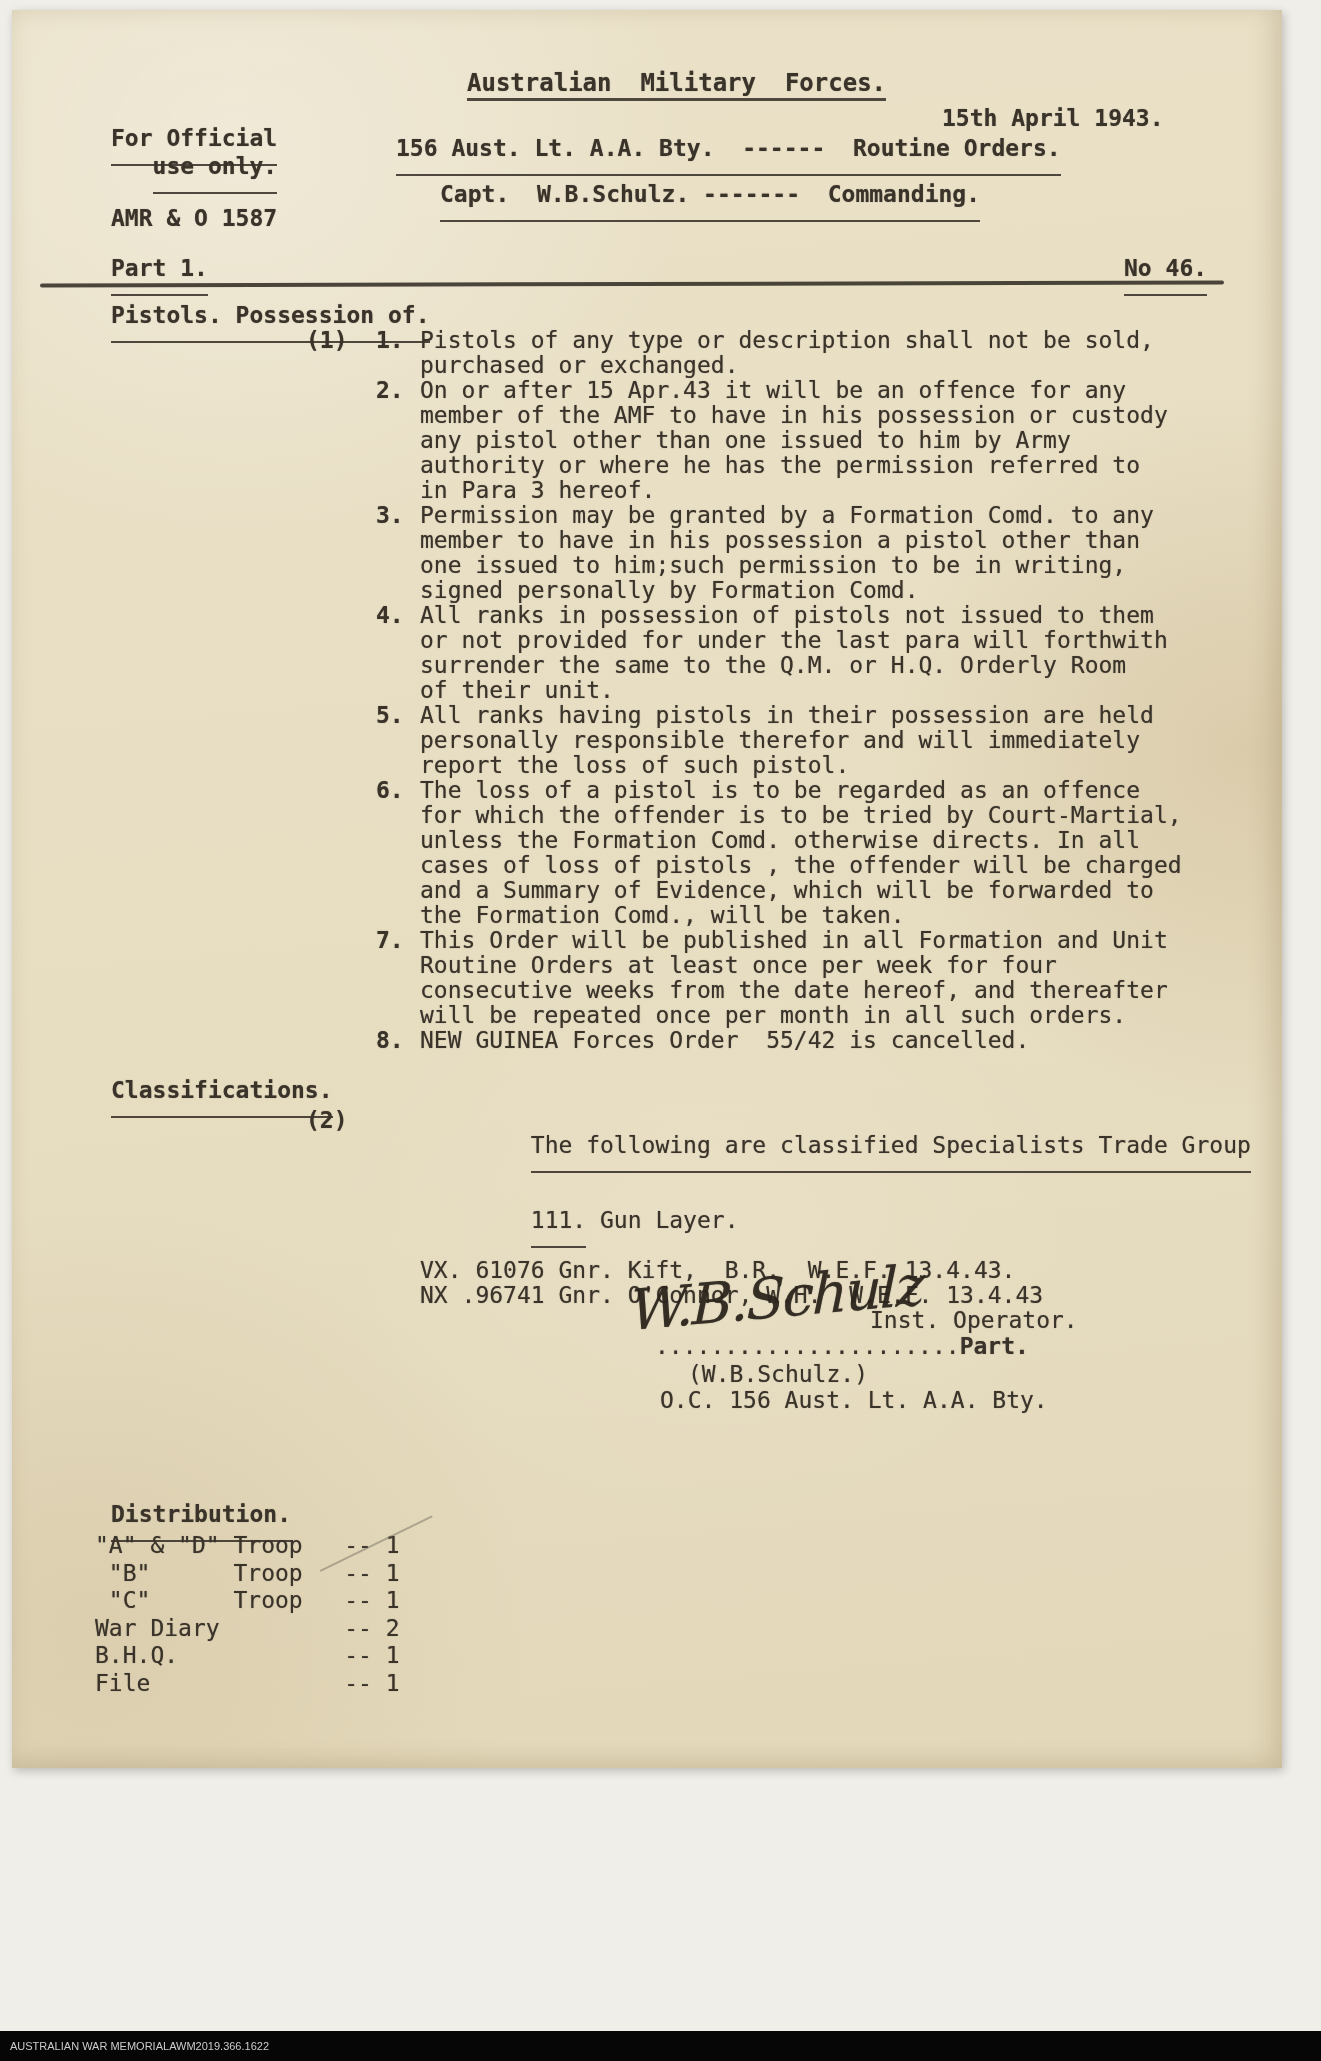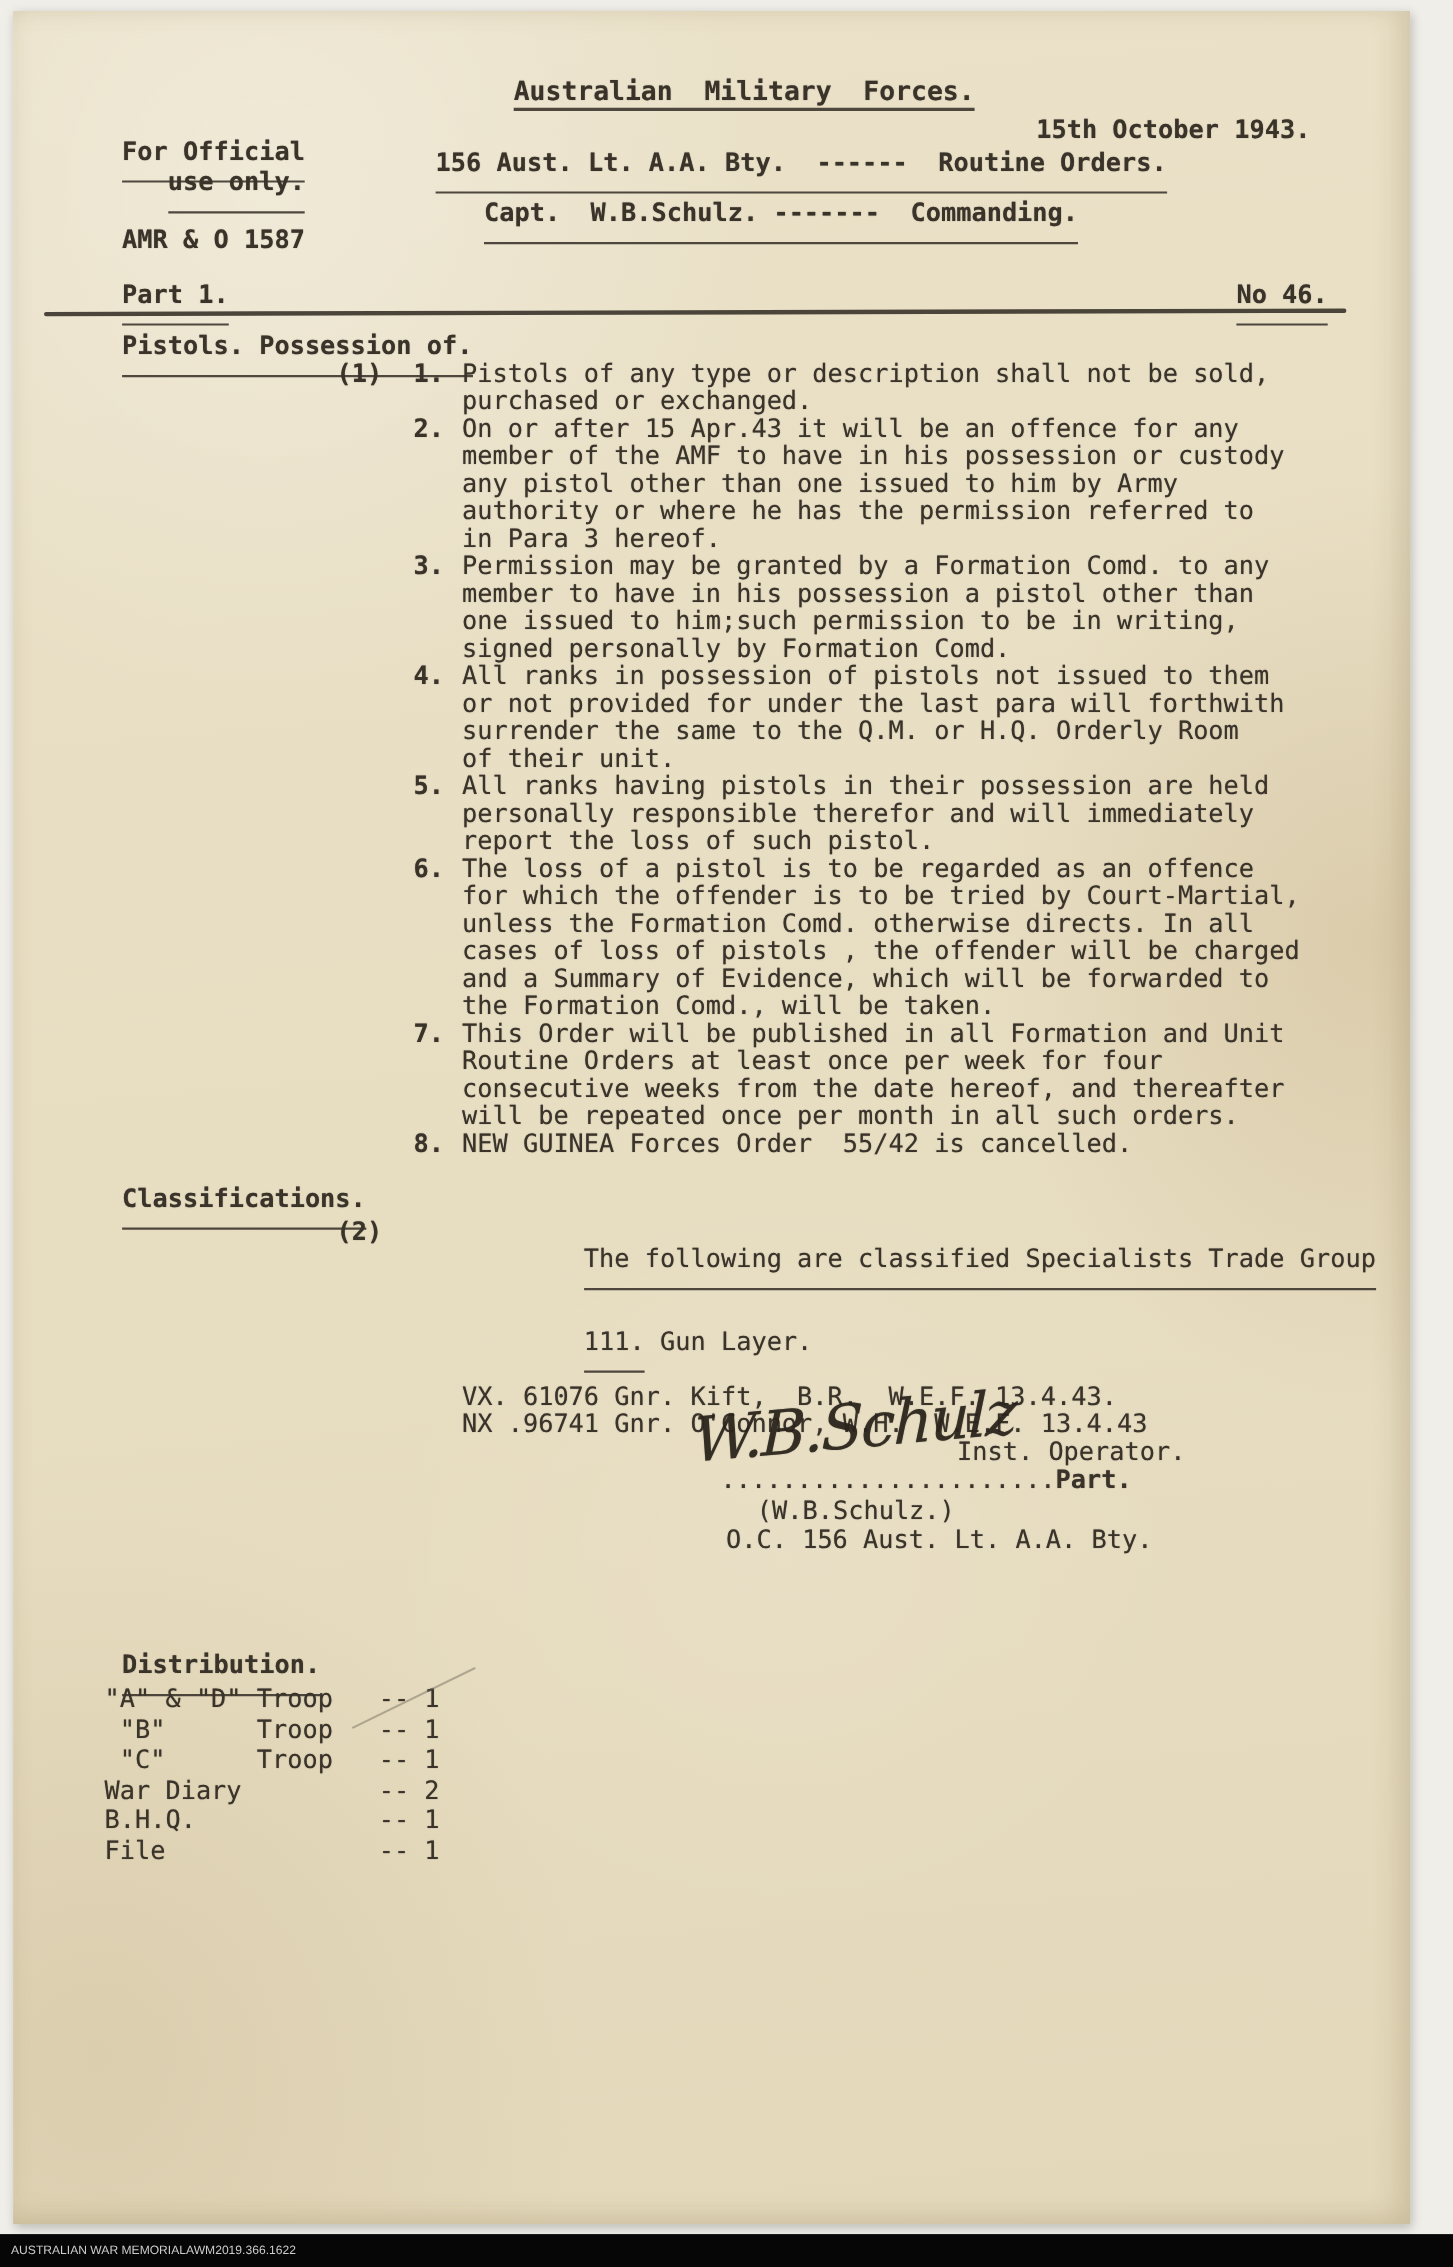--- a/index.html
+++ b/index.html
@@ -5,21 +5,21 @@
   html,body{margin:0;padding:0;}
   .page{
     position:relative;
     width:1321px;height:2061px;
     background:#f0eee9;
     font-family:"DejaVu Sans Mono", monospace;
     overflow:hidden;
   }
   .paper{
     position:absolute;left:12px;top:10px;
-    width:1270px;height:2012px;
+    width:1270px;height:1758px;
     color:#3a332a;
     background:
       radial-gradient(60% 40% at 18% 8%, rgba(255,255,255,.30), rgba(255,255,255,0) 60%),
       radial-gradient(40% 30% at 97% 42%, rgba(150,110,50,.16), rgba(150,110,50,0) 70%),
       radial-gradient(50% 35% at 6% 92%, rgba(140,105,55,.10), rgba(140,105,55,0) 70%),
       radial-gradient(45% 25% at 55% 70%, rgba(255,255,255,.10), rgba(255,255,255,0) 70%),
       linear-gradient(175deg,#eae1c8 0%,#e7ddc1 55%,#e3d8ba 100%);
     box-shadow: inset -14px 0 22px rgba(120,100,60,.14), inset 0 -10px 20px rgba(120,100,60,.10), 2px 3px 9px rgba(0,0,0,.22);
   }
   .abs{position:absolute;}
@@ -51,21 +51,21 @@
 </style>
 </head>
 <body>
 
 <div class="page">
   <div class="paper ink">
 
     <div class="abs t24 b" style="left:455px;top:60px;">
       <span class="u3 pre">Australian  Military  Forces.</span>
     </div>
-    <div class="abs t23 b pre" style="left:930px;top:96px;">15th October 1943.</div>
+    <div class="abs t23 b pre" style="left:930px;top:96px;">15th April 1943.</div>
 
     <div class="abs t23 b" style="left:99px;top:116px;">
       <div><span class="u pre">For Official</span></div>
       <div style="margin-top:3px;text-align:right;"><span class="u pre">use only.</span></div>
     </div>
 
     <div class="abs t23 b" style="left:384px;top:126px;">
       <span class="u pre">156 Aust. Lt. A.A. Bty.  ------  Routine Orders.</span>
     </div>
 

